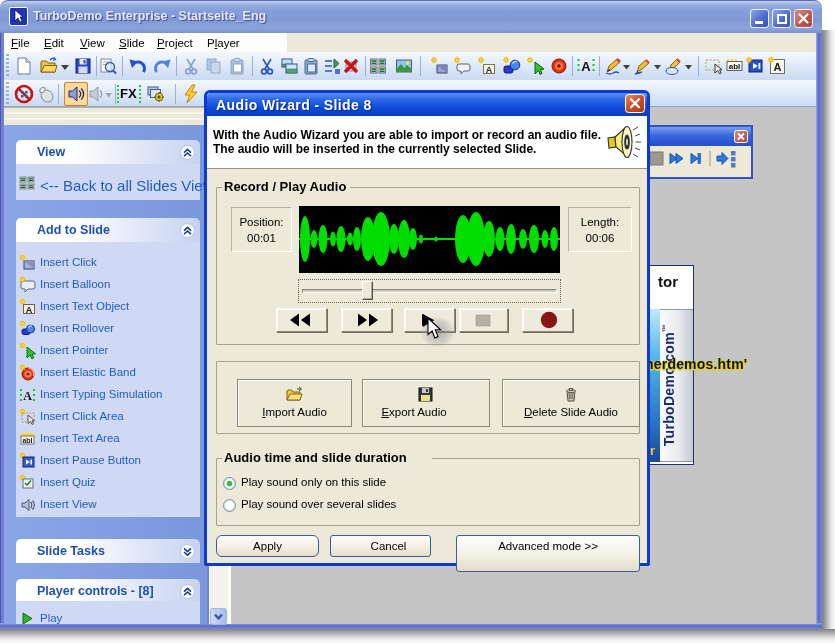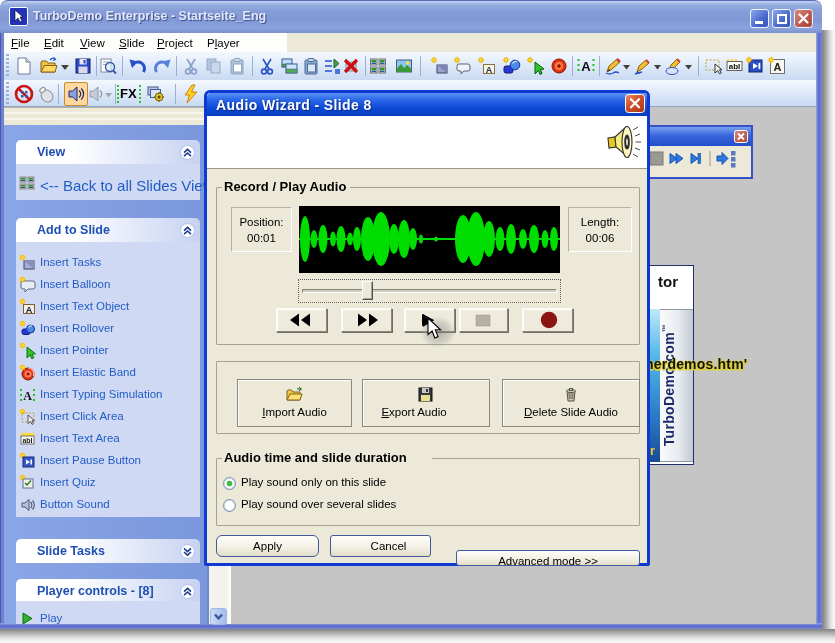--- a/index.html
+++ b/index.html
@@ -408,21 +408,21 @@
       <circle cx="7.5" cy="7.5" r="7" fill="#fff" stroke="#b0c0e8"></circle>
       <path d="M4 7.6 L7.5 4.4 L11 7.6 M4 11.2 L7.5 8 L11 11.2" stroke="#1a3a94" stroke-width="1.6" fill="none"></path>
     </svg>
 <div class="abs" style="left:16px;top:242px;width:184px;height:275px;background:#cfd9f4;"></div>
 <svg class="abs" style="left:19px;top:254px" width="17" height="17" viewBox="0 0 17 17">
       <circle cx="3.5" cy="3.5" r="2" fill="#ffe040" stroke="#e0a000" stroke-width="0.8"></circle>
       <path d="M3.5 0 V7 M0 3.5 H7 M1 1 L6 6 M6 1 L1 6" stroke="#ffd020" stroke-width="0.7"></path>
       <rect x="5" y="7" width="10" height="8" fill="#a8b0d8" stroke="#404060"></rect>
       <path d="M5 7 L15 7 L15 15" fill="#8890c0" stroke="none"></path>
     </svg>
-<div class="abs" style="left:40px;top:256px;font-size:11.5px;color:#215dc6;">Insert Tasks</div>
+<div class="abs" style="left:40px;top:256px;font-size:11.5px;color:#215dc6;">Insert Click</div>
 <svg class="abs" style="left:19px;top:276px" width="17" height="17" viewBox="0 0 17 17">
       <path d="M4 5 h10 a2 2 0 0 1 2 2 v4 a2 2 0 0 1 -2 2 h-5 l-3 3 v-3 h-2 a2 2 0 0 1 -2 -2 v-4 a2 2 0 0 1 2 -2 z" fill="#e8ecf4" stroke="#606880"></path>
       <circle cx="3.5" cy="3.5" r="2" fill="#ffe040" stroke="#e0a000" stroke-width="0.8"></circle>
       <path d="M3.5 0 V7 M0 3.5 H7 M1 1 L6 6 M6 1 L1 6" stroke="#ffd020" stroke-width="0.7"></path>
     </svg>
 <div class="abs" style="left:40px;top:278px;font-size:11.5px;color:#215dc6;">Insert Balloon</div>
 <svg class="abs" style="left:19px;top:298px" width="17" height="17" viewBox="0 0 17 17">
       <circle cx="3.5" cy="3.5" r="2" fill="#ffe040" stroke="#e0a000" stroke-width="0.8"></circle>
       <path d="M3.5 0 V7 M0 3.5 H7 M1 1 L6 6 M6 1 L1 6" stroke="#ffd020" stroke-width="0.7"></path>
       <rect x="4.5" y="6.5" width="11" height="9" fill="#f0f0e8" stroke="#806030"></rect>
@@ -489,21 +489,21 @@
       <circle cx="3.5" cy="3.5" r="2" fill="#ffe040" stroke="#e0a000" stroke-width="0.8"></circle>
       <path d="M3.5 0 V7 M0 3.5 H7 M1 1 L6 6 M6 1 L1 6" stroke="#ffd020" stroke-width="0.7"></path>
       <rect x="4" y="5" width="10" height="9" fill="#f0f0ec" stroke="#607090"></rect>
       <path d="M6 9 l2 2 L12 6.5" stroke="#208020" stroke-width="1.5" fill="none"></path>
     </svg>
 <div class="abs" style="left:40px;top:476px;font-size:11.5px;color:#215dc6;">Insert Quiz</div>
 <svg class="abs" style="left:19px;top:496px" width="17" height="17" viewBox="0 0 17 17">
       <polygon points="3,7 6,7 10,3.5 10,14.5 6,11 3,11" fill="#b8c0d8" stroke="#485878"></polygon>
       <path d="M11.5 6 a4 4 0 0 1 0 6 M13.5 4.5 a6.5 6.5 0 0 1 0 9" stroke="#485878" fill="none" stroke-width="1.1"></path>
     </svg>
-<div class="abs" style="left:40px;top:498px;font-size:11.5px;color:#215dc6;">Button Sound</div>
+<div class="abs" style="left:40px;top:498px;font-size:11.5px;color:#215dc6;">Insert View</div>
 <div class="abs" style="left:16px;top:539px;width:184px;height:24px;border-radius:5px 5px 0 0;background:linear-gradient(to right,#ffffff,#ffffff 30%,#c6d2f2);"></div>
 <div class="abs" style="left:37px;top:544px;font-size:12.5px;font-weight:bold;color:#1e50b4;">Slide Tasks</div>
 <svg class="abs" style="left:180px;top:544px" width="15" height="15" viewBox="0 0 15 15">
       <circle cx="7.5" cy="7.5" r="7" fill="#fff" stroke="#b0c0e8"></circle>
       <path d="M4 4.4 L7.5 7.6 L11 4.4 M4 8 L7.5 11.2 L11 8" stroke="#1a3a94" stroke-width="1.6" fill="none"></path>
     </svg>
 <div class="abs" style="left:16px;top:579px;width:184px;height:22px;border-radius:5px 5px 0 0;background:linear-gradient(to right,#ffffff,#ffffff 30%,#c6d2f2);"></div>
 <div class="abs" style="left:37px;top:584px;font-size:12.5px;font-weight:bold;color:#1e50b4;">Player controls - [8]</div>
 <svg class="abs" style="left:180px;top:584px" width="15" height="15" viewBox="0 0 15 15">
       <circle cx="7.5" cy="7.5" r="7" fill="#fff" stroke="#b0c0e8"></circle>
@@ -522,20 +522,21 @@
 <defs>
         <linearGradient id="dxg" x1="0" y1="0" x2="0.8" y2="1">
           <stop offset="0" stop-color="#ee9268"></stop>
           <stop offset="0.45" stop-color="#d4512a"></stop>
           <stop offset="1" stop-color="#b03a1a"></stop>
         </linearGradient>
       </defs>
 <path d="M6 5.2 L14 13.2 M14 5.2 L6 13.2" stroke="#fff" stroke-width="2.3" stroke-linecap="round"></path>
 </svg>
 <div class="abs" style="left:207px;top:116px;width:440px;height:53px;background:#fff;border-bottom:1px solid #9a9888;"></div>
+<div class="abs" style="left:213px;top:128px;width:390px;font-size:12px;font-weight:bold;color:#000;line-height:14px;">With the Audio Wizard you are able to import or record an audio file. The audio will be inserted in the currently selected Slide.</div>
 <svg class="abs" style="left:602px;top:123px" width="40" height="40" viewBox="0 0 40 40">
 <g stroke="#303030" stroke-width="1.1">
 <path d="M6 15 L13 14 L14 24 L7 25 Z" fill="#e8c820"></path>
 <path d="M13 14 L24 4 L26 34 L14 24 Z" fill="#f8ec80"></path>
 <ellipse cx="25" cy="19" rx="5" ry="15.5" fill="#fdf6c0"></ellipse>
 <ellipse cx="25" cy="19" rx="2.2" ry="7" fill="#282828"></ellipse>
 <ellipse cx="25" cy="19" rx="1" ry="3.5" fill="#d8d8d8" stroke="none"></ellipse>
 </g>
 <g stroke="#484848" stroke-width="1">
 <line x1="31" y1="7" x2="36" y2="4"></line>
@@ -628,21 +629,21 @@
       <circle cx="6" cy="6" r="2.6" fill="#3dbc3d"></circle>
     </svg>
 <div class="abs" style="left:241px;top:476px;font-size:11.5px;color:#000;">Play sound only on this slide</div>
 <svg class="abs" style="left:223px;top:499px" width="13" height="13" viewBox="0 0 12 12">
       <circle cx="6" cy="6" r="5.5" fill="#fff" stroke="#7b90ae"></circle>
       <circle cx="6" cy="6" r="4.8" fill="none" stroke="#c6d4e2" stroke-width="1"></circle>
     </svg>
 <div class="abs" style="left:241px;top:498px;font-size:11.5px;color:#000;">Play sound over several slides</div>
 <div class="abs" style="left:216px;top:535px;width:103px;height:22px;background:linear-gradient(to bottom,#fefefa,#f2efe2 60%,#e2ddc8);border:1px solid #43599e;border-radius:6px;font-size:11.5px;color:#000;text-align:center;line-height:20px;">Apply</div>
 <div class="abs" style="left:330px;top:535px;width:101px;height:22px;background:linear-gradient(to bottom,#fefefa,#f2efe2 60%,#e2ddc8);border:1px solid #43599e;border-radius:3px;font-size:11.5px;color:#000;text-align:center;line-height:20px;padding-left:16px;">Cancel</div>
-<div class="abs" style="left:456px;top:550px;width:184px;height:16px;background:linear-gradient(to bottom,#fefefa,#f2efe2 60%,#e2ddc8);border:1px solid #43599e;border-radius:3px;font-size:11.5px;color:#000;text-align:center;line-height:20px;">Advanced mode &gt;&gt;</div>
+<div class="abs" style="left:456px;top:535px;width:184px;height:37px;background:linear-gradient(to bottom,#fefefa,#f2efe2 60%,#e2ddc8);border:1px solid #43599e;border-radius:3px;font-size:11.5px;color:#000;text-align:center;line-height:20px;">Advanced mode &gt;&gt;</div>
 <svg class="abs" style="left:418px;top:310px;z-index:50" width="45" height="45" viewBox="0 0 45 45">
 <defs>
         <radialGradient id="csh">
           <stop offset="0" stop-color="#777" stop-opacity="0.55"></stop>
           <stop offset="0.7" stop-color="#999" stop-opacity="0.3"></stop>
           <stop offset="1" stop-color="#aaa" stop-opacity="0"></stop>
         </radialGradient>
       </defs>
 <ellipse cx="20" cy="22" rx="18" ry="16" fill="url(#csh)"></ellipse>
 <polygon points="4,4 16,10 4,16" fill="#000"></polygon>

